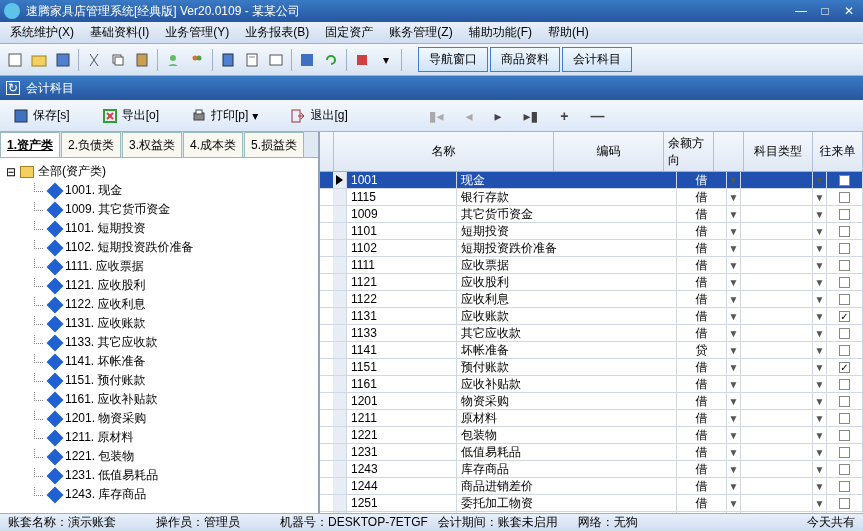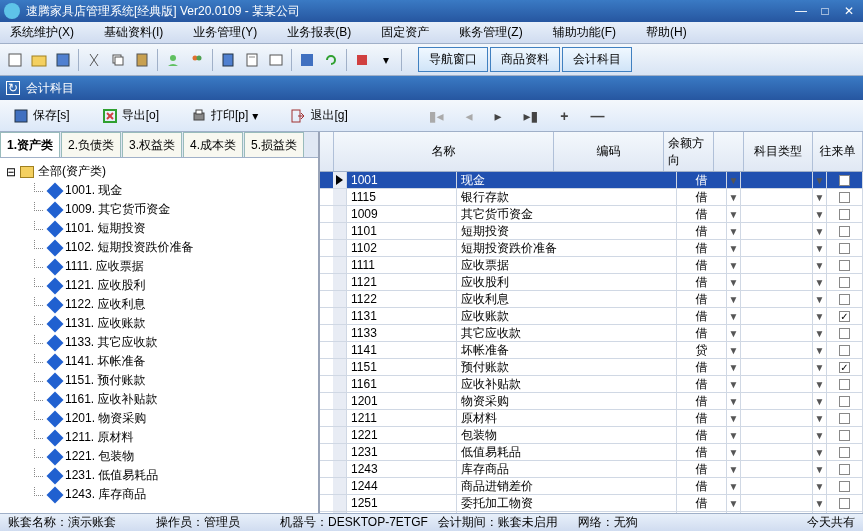--- a/index.html
+++ b/index.html
@@ -4,21 +4,21 @@
 <style>
 * { margin: 0; padding: 0; box-sizing: border-box; font-family: "SimSun", "Microsoft YaHei", sans-serif; font-size: 12px; }
 body { width: 863px; height: 531px; background: #e8e8d8; overflow: hidden; }
 
 .titlebar { height: 22px; background: linear-gradient(#3a7ac4, #2656a0); display: flex; align-items: center; padding: 5px 4px; color: #fff; }
 .titlebar .ticon { width: 16px; height: 16px; background: #5ec3e8; border-radius: 50%; margin-right: 6px; }
 .titlebar .title { flex: 1; }
 .winbtns { display: flex; gap: 4px; }
 .winbtns span { width: 20px; height: 16px; display: inline-flex; align-items: center; justify-content: center; cursor: pointer; color: #fff; }
 
-.menubar { height: 22px; background: linear-gradient(#e8f0fa, #d0dcf0); border-bottom: 1px solid #a0b0c8; display: flex; align-items: center; padding: 0 4px; gap: 18px; }
+.menubar { height: 22px; background: linear-gradient(#e8f0fa, #d0dcf0); border-bottom: 1px solid #a0b0c8; display: flex; align-items: center; padding: 0 4px; gap: 4px; }
 .menubar span { padding: 2px 6px; cursor: pointer; }
 
 .toolbar { height: 32px; background: linear-gradient(#f4f8fc, #d8e4f4); border-bottom: 1px solid #a0b0c8; display: flex; align-items: center; padding: 0 4px; gap: 2px; }
 .toolbar .tb { width: 22px; height: 22px; border: 1px solid transparent; display: inline-flex; align-items: center; justify-content: center; cursor: pointer; }
 .toolbar .sep { width: 1px; height: 22px; background: #a0b0c8; margin: 0 2px; }
 .toolbar .btn { padding: 3px 10px; border: 1px solid #4080c0; background: linear-gradient(#f0f8ff, #d0e4f8); cursor: pointer; }
 
 .tb svg { width: 16px; height: 16px; }
 
 .panel-hdr { height: 24px; background: linear-gradient(#3a7ac4, #2656a0); display: flex; align-items: center; padding: 0 6px; color: #fff; gap: 6px; }
@@ -27,21 +27,21 @@
 .subtoolbar { height: 32px; background: linear-gradient(#f4f8fc, #dce8f8); border-bottom: 1px solid #a0b0c8; display: flex; align-items: center; padding: 0 6px; gap: 4px; }
 .subtoolbar .sbtn { display: inline-flex; align-items: center; gap: 4px; padding: 2px 6px; border: 1px solid transparent; cursor: pointer; }
 .subtoolbar .sico { width: 16px; height: 16px; display: inline-block; }
 .navbtns { display: flex; gap: 22px; margin-left: 70px; color: #444; }
 .navbtns span { cursor: pointer; font-size: 14px; font-family: Arial; }
 
 .content { display: flex; height: 381px; }
 .left { width: 320px; border-right: 2px solid #9aa4b8; display: flex; flex-direction: column; }
 .tabs { height: 26px; display: flex; background: #e0e8f4; border-bottom: 1px solid #a0b0c8; }
 .tabs .tab { padding: 4px 6px; border: 1px solid #9bb; border-bottom: none; background: #f8f8f0; margin-right: 1px; cursor: pointer; font-size: 12px; }
-.tabs .tab.active { background: #fff; font-weight: bold; }
+.tabs .tab.active { background: #fff; font-weight: bold; text-decoration: underline; }
 
 .tree { flex: 1; background: #fff; overflow-y: auto; padding: 4px 0; }
 .tree .node { display: flex; align-items: center; padding: 1px 6px; gap: 4px; cursor: pointer; }
 .tree .node.root .ic { width: 14px; height: 12px; background: #f4d060; border: 1px solid #a08020; }
 .tree .node.child { padding-left: 34px; }
 .tree .node.child::before { content: ""; width: 8px; height: 8px; border-left: 1px dotted #888; border-bottom: 1px dotted #888; margin-right: 2px; margin-top: -6px; }
 .diamond { width: 12px; height: 12px; background: #2060d0; transform: rotate(45deg); flex-shrink: 0; }
 
 .right { flex: 1; display: flex; flex-direction: column; background: #fff; }
 .ghdr { display: flex; height: 40px; background: linear-gradient(#f4f8fc, #e0e8f4); border-bottom: 1px solid #a0b0c8; }

